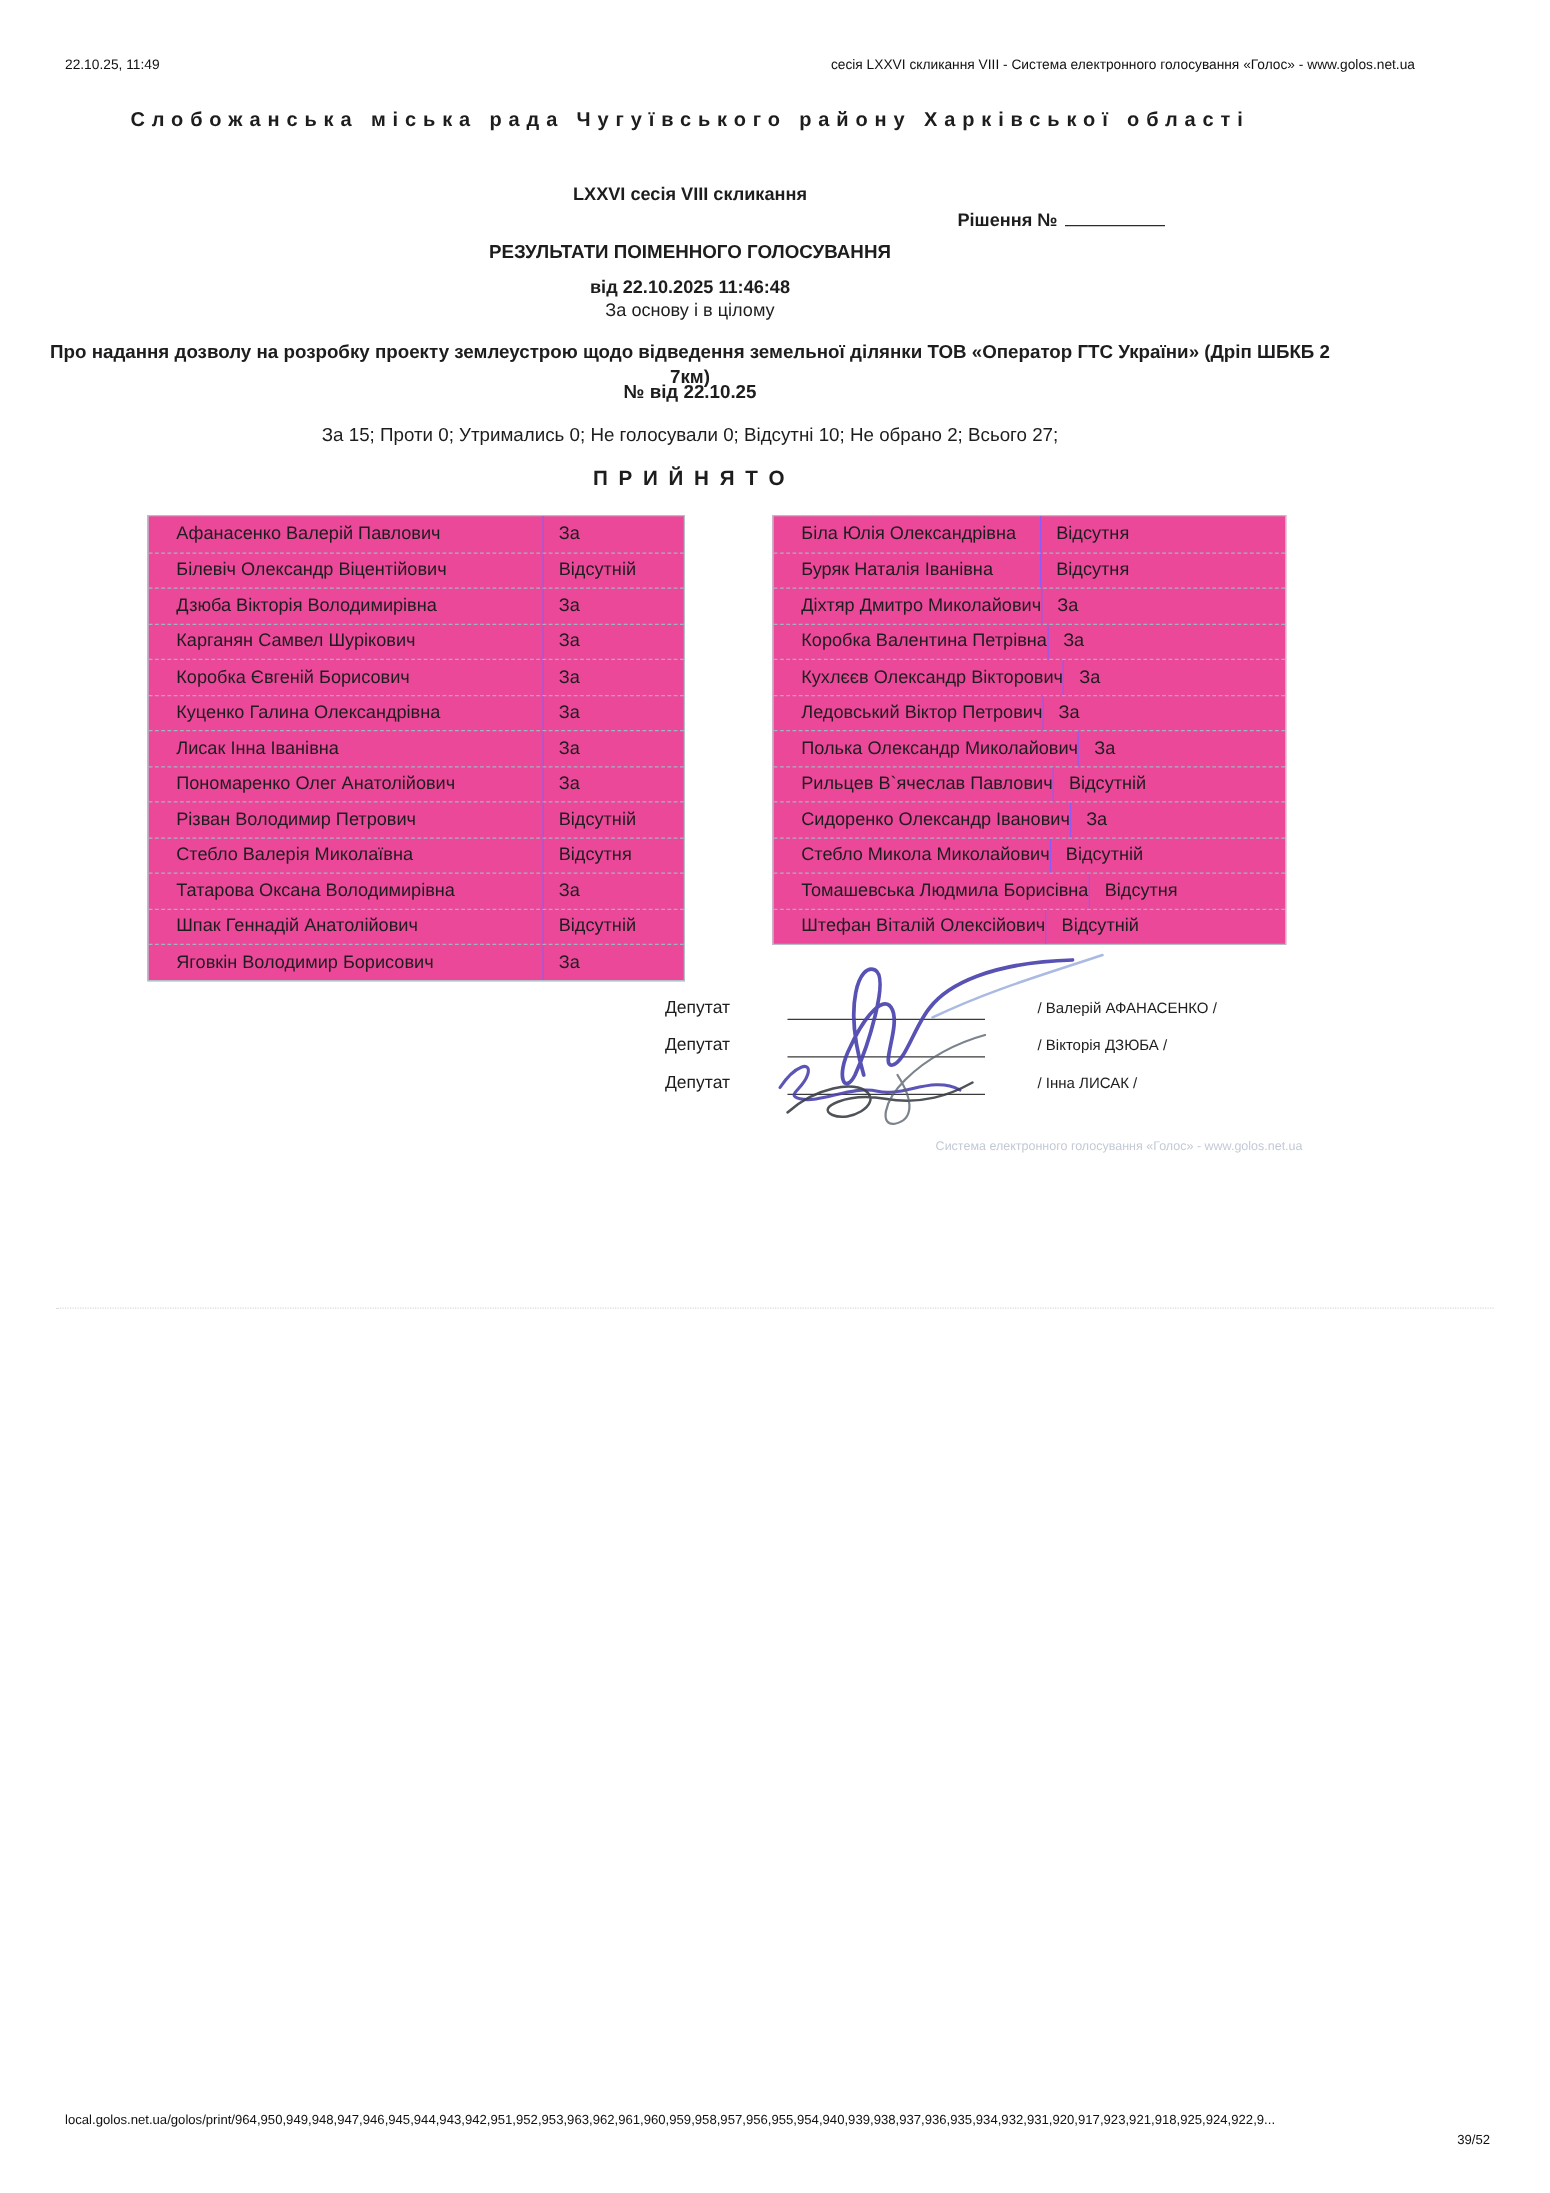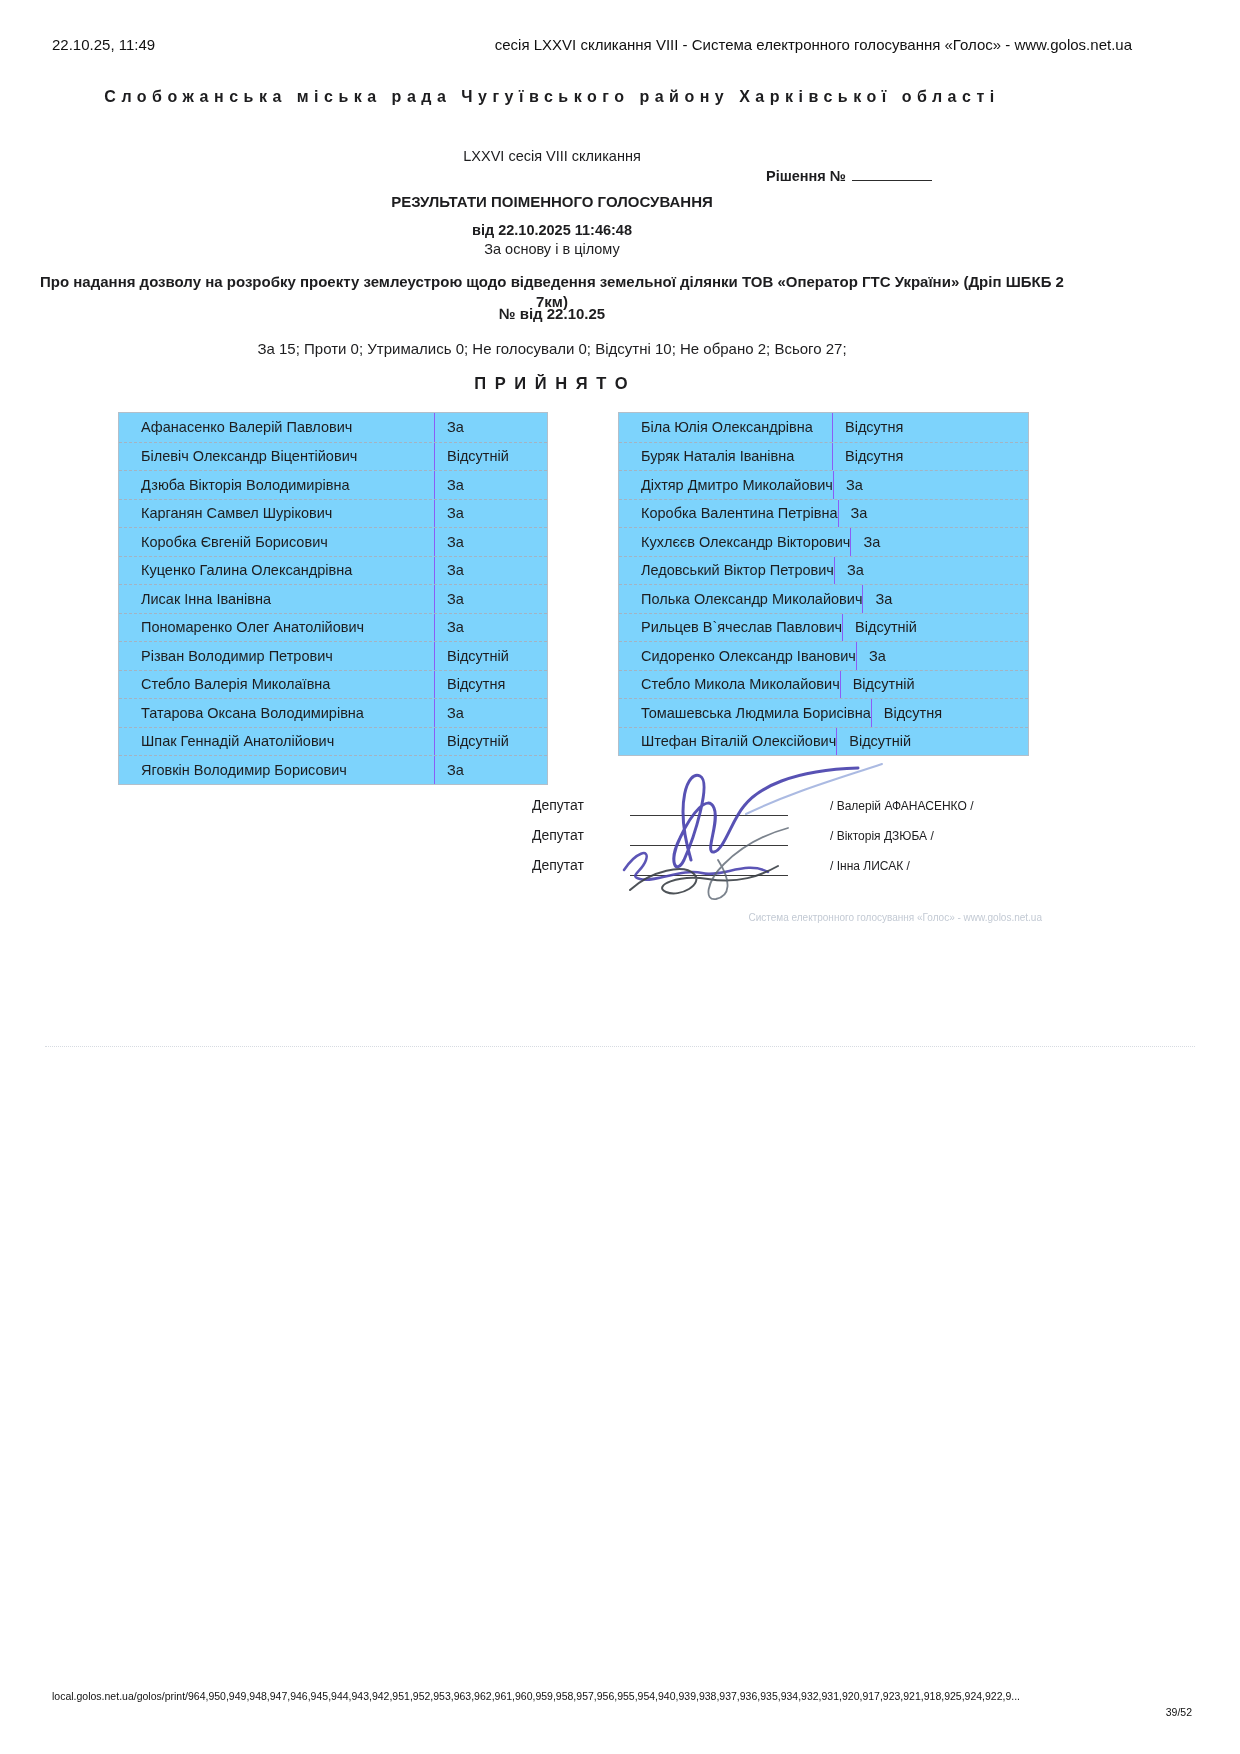--- a/index.html
+++ b/index.html
@@ -5,43 +5,43 @@
   * { margin:0; padding:0; box-sizing:border-box; }
   html,body { background:#ffffff; }
   body {
     width:1240px; height:1754px; position:relative;
     font-family:"Liberation Sans","DejaVu Sans",sans-serif;
     color:#1d1d1f;
   }
   .page { position:absolute; inset:0; background:#ffffff; overflow:hidden; }
 
   
-  .print-header { position:absolute; top:36px; left:0; width:1132px; font-size:15px; color:#111; }
+  .print-header { position:absolute; top:46px; left:0; width:1132px; font-size:11px; color:#111; }
   .print-header .dt { position:absolute; left:52px; top:0; white-space:nowrap; }
   .print-header .ttl { width:100%; text-align:right; }
 
   
   .cx { position:absolute; left:0; width:1104px; text-align:center; }
 
   .council  { top:88px;  font-size:16px; font-weight:bold; letter-spacing:5.5px; }
-  .session  { top:148px; font-size:14.5px; font-weight:normal; }
+  .session  { top:148px; font-size:14.5px; font-weight:bold; }
   .results  { top:193px; font-size:15px; font-weight:bold; }
   .votedt   { top:222px; font-size:14.5px; font-weight:bold; }
   .basis    { top:241px; font-size:14.5px; font-weight:normal; }
   .subject  { top:272px; font-size:15px; font-weight:bold; line-height:20px; }
   .subject .inner { max-width:1030px; margin:0 auto; }
   .subjnum  { top:305px; font-size:15px; font-weight:bold; }
   .summary  { top:340px; font-size:15px; }
   .status   { top:374px; font-size:16.5px; font-weight:bold; letter-spacing:2px; }
 
   .decision-row { position:absolute; top:167px; left:766px; font-size:14.5px; font-weight:bold; white-space:nowrap; }
   .decision-row .blank { display:inline-block; width:80px; height:14px; border-bottom:1.5px solid #2c2c2c; margin-left:6px; }
 
   
-  .vtable { position:absolute; top:412px; border:1px solid #b3bfca; background:#7dd3fc; }
+  .vtable { position:absolute; top:412px; border:1px solid #b3bfca; background:#ec4899; }
   .vtable.left  { left:118px; width:430px; }
   .vtable.right { left:618px; width:411px; }
   .vrow { display:flex; align-items:stretch; height:28.5px; }
   .vrow + .vrow { border-top:1px dashed #a4b3c2; }
   .vname { flex:1; display:flex; align-items:center; padding-left:22px; font-size:14.5px; white-space:nowrap; }
   .vvote { display:flex; align-items:center; border-left:1px solid #8b5cf6; padding-left:12px; font-size:14.5px; }
   .vtable.left  .vvote { width:113px; }
   .vtable.right .vvote { width:196px; }
 
   

